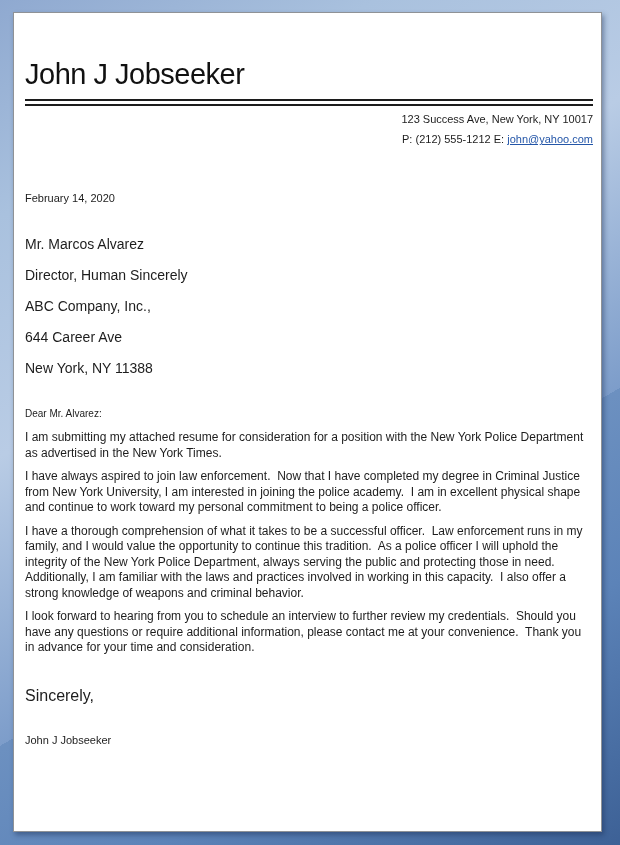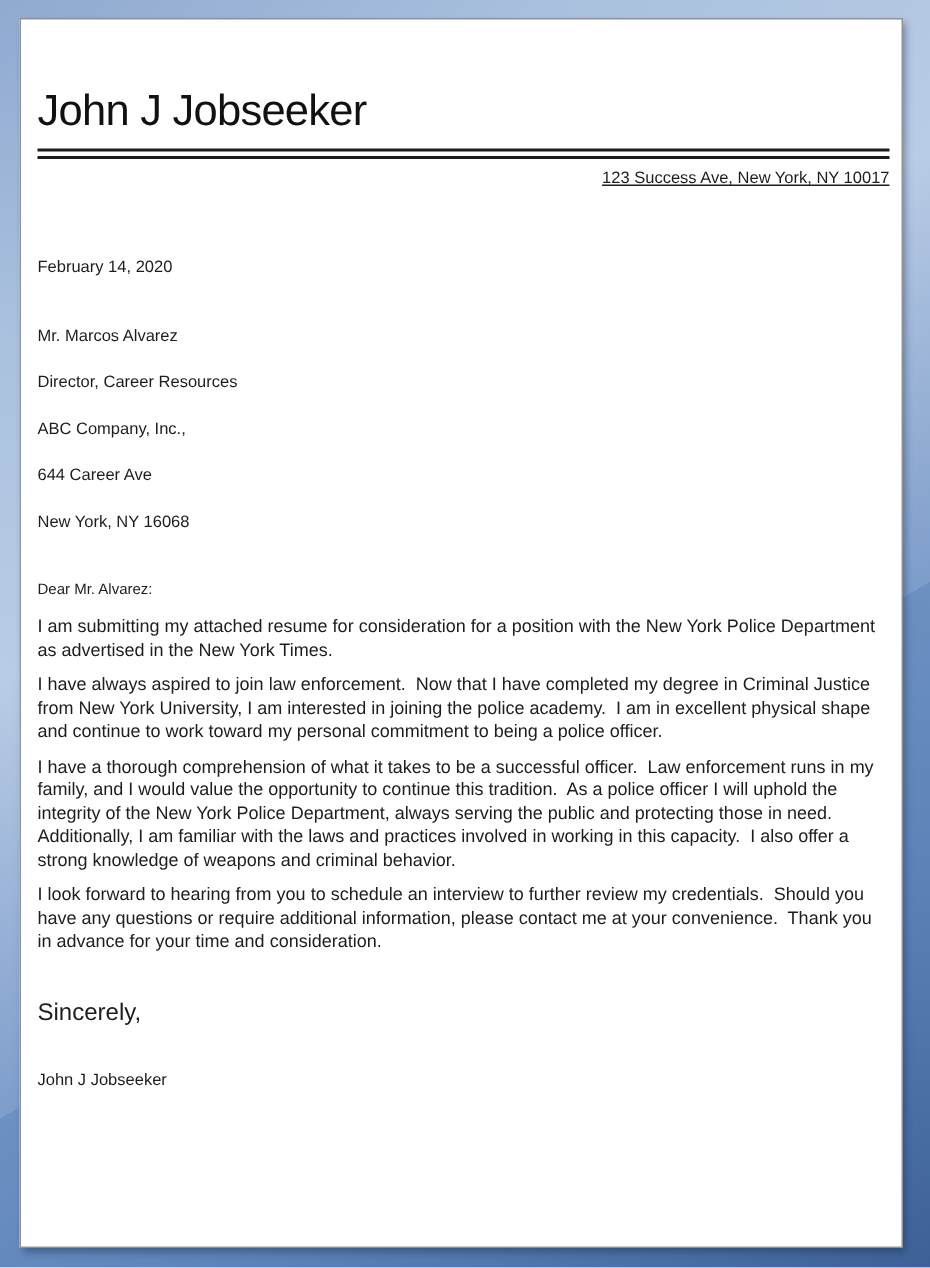--- a/index.html
+++ b/index.html
@@ -48,37 +48,36 @@
     height: 3px;
     border-top: 2px solid #1c1c1c;
     border-bottom: 2px solid #1c1c1c;
   }
   .letterhead-contact {
     text-align: right;
     font-size: 11px;
     line-height: 20px;
     margin-top: 3px;
     color: #1d1d1d;
-    text-decoration: underline;
   }
   .email-link {
     color: #2456a8;
     text-decoration: underline;
     cursor: pointer;
   }
   .date-line {
     font-size: 11px;
     margin: 42px 0 0 0;
     line-height: 15px;
   }
   .recipient-block {
     margin-top: 31px;
   }
   .recipient-block p {
-    font-size: 11px;
+    font-size: 14px;
     line-height: 15px;
     margin: 16px 0 8px 0;
   }
   .salutation {
     font-size: 10px;
     line-height: 15px;
     margin: 30px 0 9px 0;
   }
   .body-copy p {
     font-size: 12px;
@@ -101,31 +100,32 @@
 <body>
 
 <div class="stage">
   <div class="page">
 
     <div>
       <h1 class="letterhead-name">John J Jobseeker</h1>
       <div class="letterhead-rule"></div>
       <div class="letterhead-contact">
         <div>123 Success Ave, New York, NY 10017</div>
+        <div><span>P: (212) 555-1212 E: </span><a class="email-link">john@yahoo.com</a></div>
       </div>
     </div>
 
     <p class="date-line">February 14, 2020</p>
 
     <div class="recipient-block">
       <p>Mr. Marcos Alvarez</p>
-      <p>Director, Career Resources</p>
+      <p>Director, Human Sincerely</p>
       <p>ABC Company, Inc.,</p>
       <p>644 Career Ave</p>
-      <p>New York, NY 16068</p>
+      <p>New York, NY 11388</p>
     </div>
 
     <p class="salutation">Dear Mr. Alvarez:</p>
 
     <div class="body-copy">
       <p>I am submitting my attached resume for consideration for a position with the New York Police Department as advertised in the New York Times.</p>
       <p>I have always aspired to join law enforcement.  Now that I have completed my degree in Criminal Justice from New York University, I am interested in joining the police academy.  I am in excellent physical shape and continue to work toward my personal commitment to being a police officer.</p>
       <p>I have a thorough comprehension of what it takes to be a successful officer.  Law enforcement runs in my family, and I would value the opportunity to continue this tradition.  As a police officer I will uphold the integrity of the New York Police Department, always serving the public and protecting those in need.  Additionally, I am familiar with the laws and practices involved in working in this capacity.  I also offer a strong knowledge of weapons and criminal behavior.</p>
       <p>I look forward to hearing from you to schedule an interview to further review my credentials.  Should you have any questions or require additional information, please contact me at your convenience.  Thank you in advance for your time and consideration.</p>
     </div>

